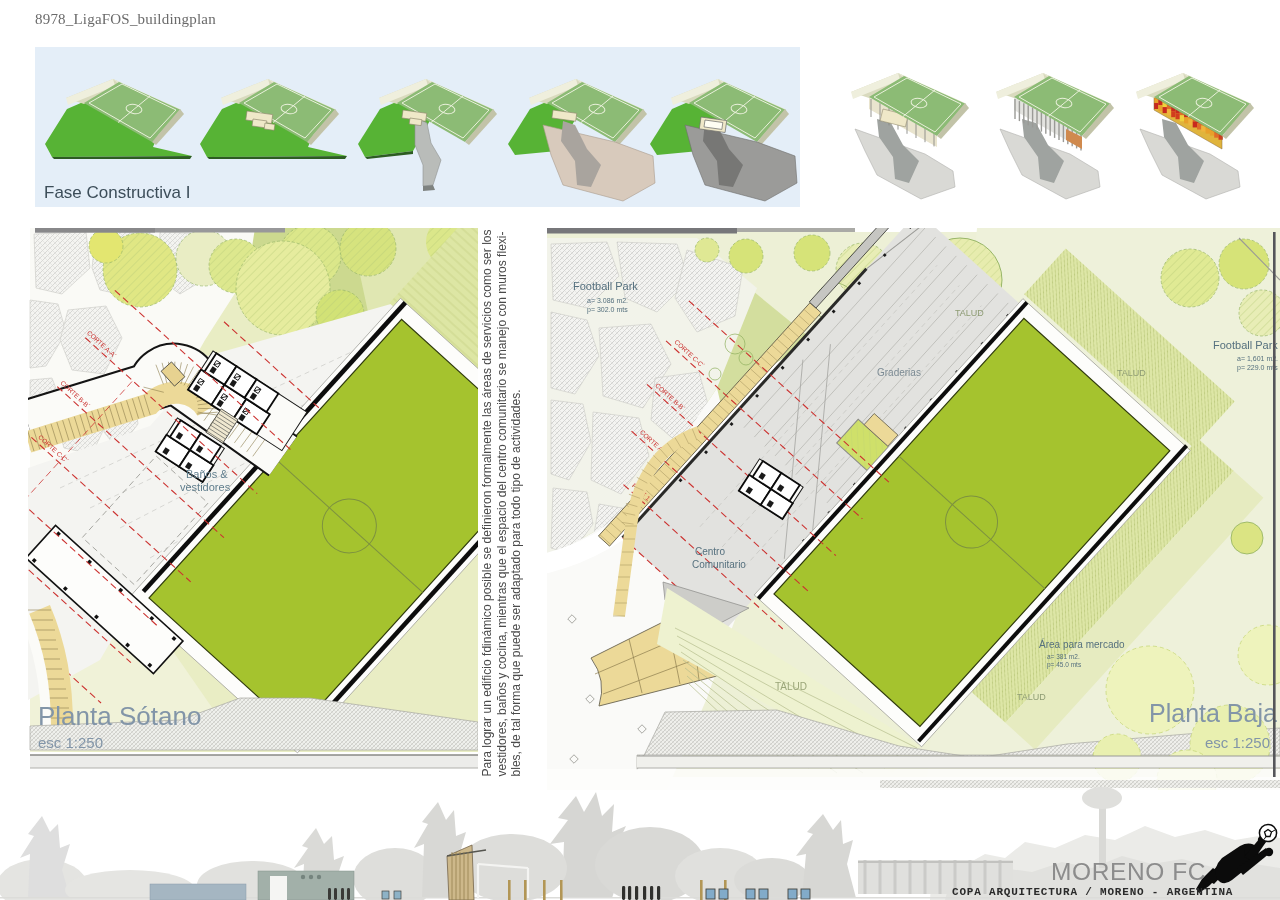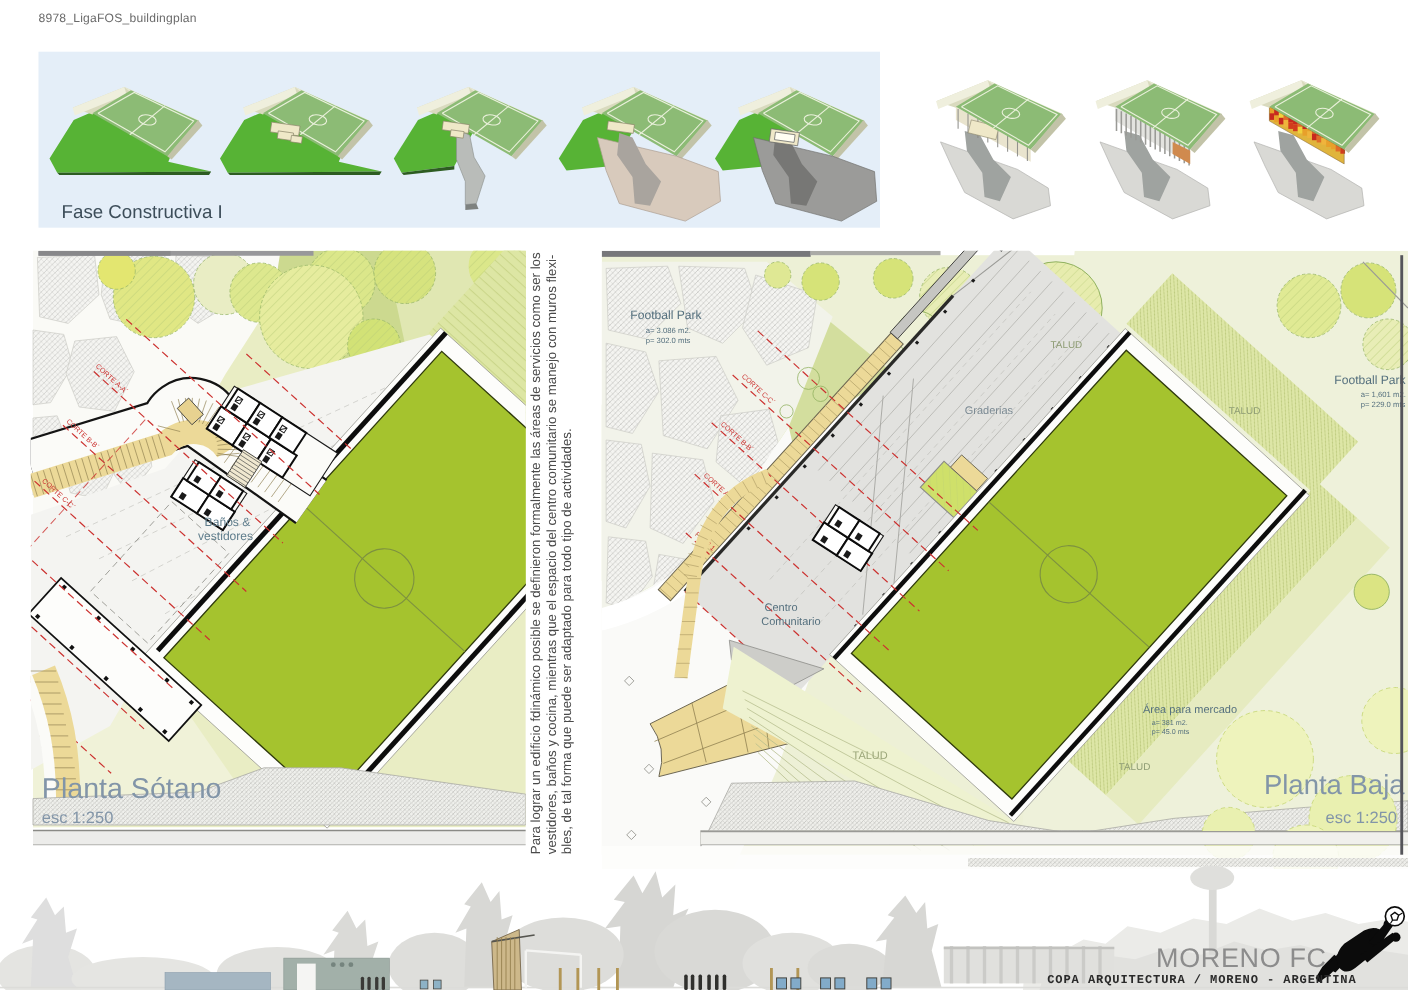--- a/index.html
+++ b/index.html
@@ -3,25 +3,25 @@
 <meta charset="utf-8">
 <style>
   html,body{margin:0;padding:0;}
   body{width:1280px;height:900px;background:#ffffff;position:relative;overflow:hidden;
        font-family:"Liberation Sans",sans-serif;}
   .abs{position:absolute;}
 </style>
 </head>
 <body>
 
-<div class="abs" style="left:35px;top:11px;font-family:Liberation Sans, sans-serif;font-size:11px;letter-spacing:0.2px;color:#6a6a6a;">8978_LigaFOS_buildingplan</div>
+<div class="abs" style="left:35px;top:11px;font-family:Liberation Serif, serif;font-size:15px;letter-spacing:0.2px;color:#6a6a6a;">8978_LigaFOS_buildingplan</div>
 
 <div class="abs" style="left:35px;top:47px;width:765px;height:160px;background:#e4eef8;"></div>
 
-<div class="abs" style="left:44px;top:183px;font-size:17px;color:#3c4d59;margin-left:12px;">Fase Constructiva I</div>
+<div class="abs" style="left:44px;top:183px;font-size:17px;color:#3c4d59;">Fase Constructiva I</div>
 
 <svg class="abs" style="left:35px;top:47px;" width="1245" height="160" viewBox="0 0 1245 160">
   <g id="thumbs">
 <defs>
 <g id="isobase">
 
   <polygon points="26,33 73,14 82,18 44,39" fill="#d9dabe"></polygon>
   <polygon points="26,33 73,14 75,21 28,40" fill="#efefdd"></polygon>
   <polygon points="73,14 140,44 142,49 80,20" fill="#e8e9d4"></polygon>
   <polygon points="44,38 79,17 141,45 112,77" fill="#8cbb75"></polygon>

